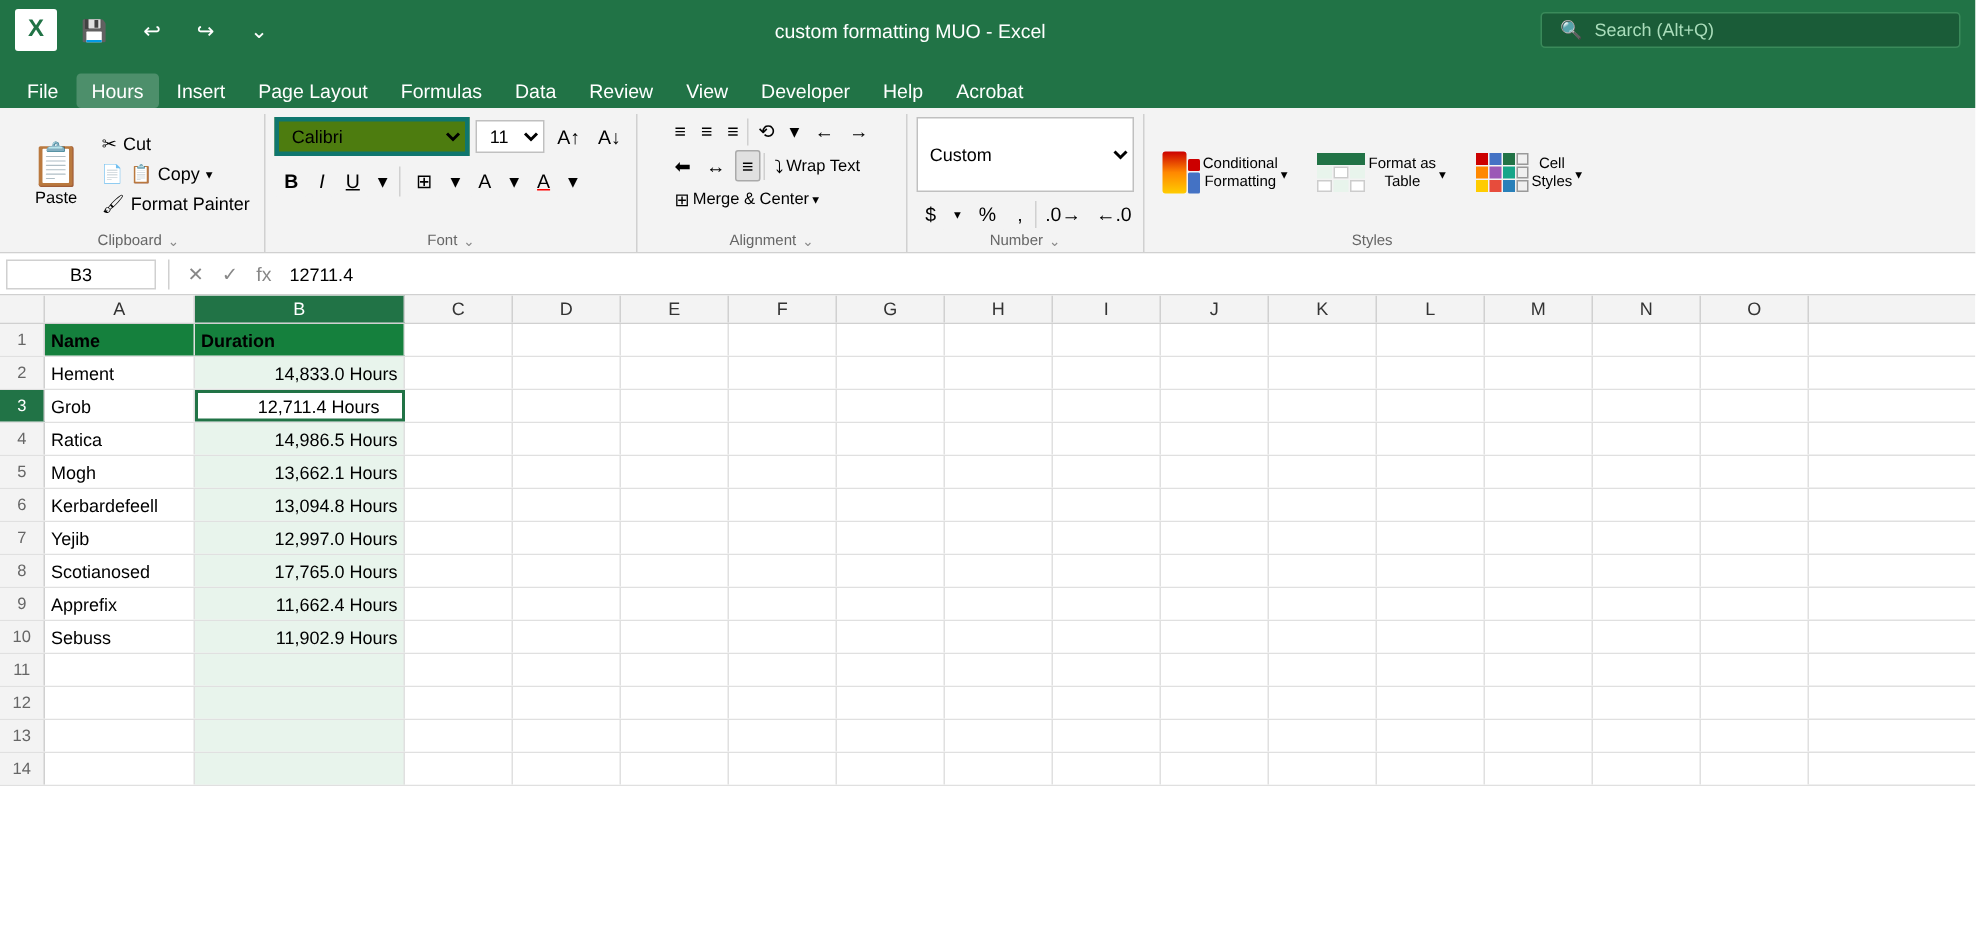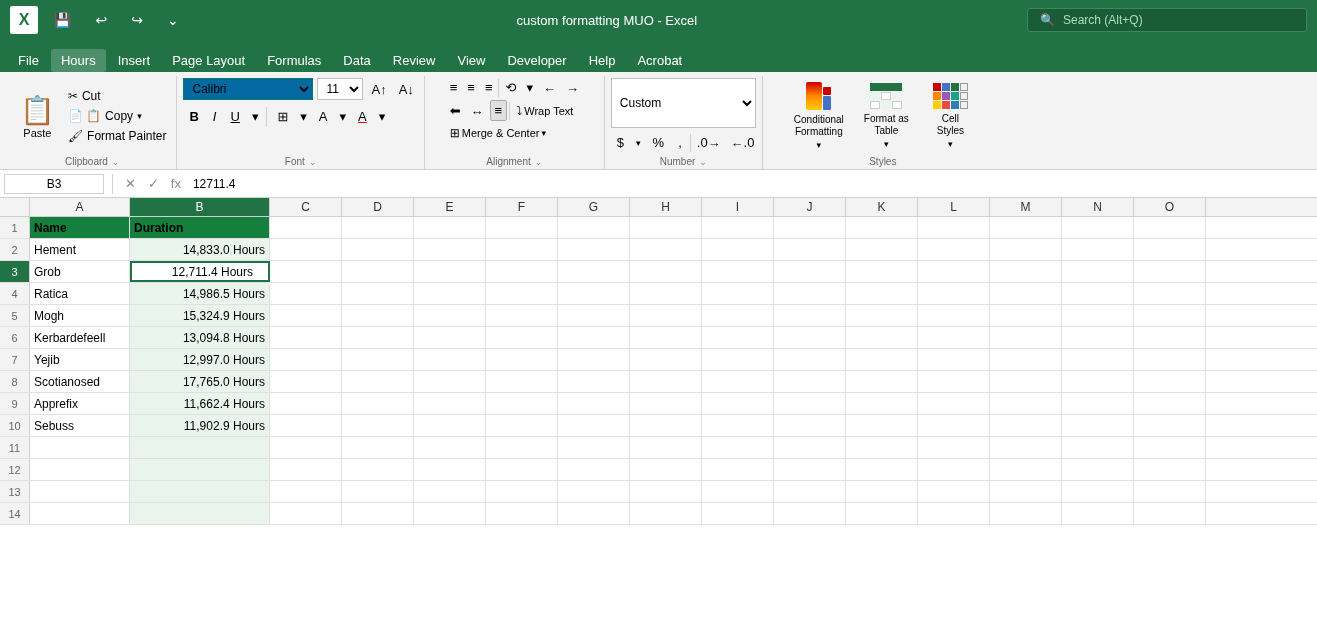--- a/index.html
+++ b/index.html
@@ -133,24 +133,24 @@
       cursor: pointer;
       border-radius: 2px;
       font-size: 12px;
       white-space: nowrap;
     }
 
     
     .font-row { display: flex; align-items: center; gap: 4px; margin-bottom: 3px; }
     .font-select {
       width: 130px;
-      border: 1px solid #0f766e;
+      border: 3px solid #0f766e;
       padding: 2px 4px;
       font-size: 12px;
-      background: #0369a1;
+      background: #4d7c0f;
       cursor: pointer;
     }
     .size-select {
       width: 46px;
       border: 1px solid #c0c0c0;
       padding: 2px 4px;
       font-size: 12px;
       background: white;
       cursor: pointer;
     }
@@ -178,21 +178,21 @@
       width: 100%;
       border: 1px solid #c0c0c0;
       padding: 16px 4px;
       font-size: 12px;
       background: white;
       cursor: pointer;
     }
     .number-row { display: flex; align-items: center; gap: 2px; }
     .style-large-btn {
       display: flex;
-      flex-direction: column;
+      flex-direction: row;
       align-items: center;
       cursor: pointer;
       padding: 4px 6px;
       border-radius: 3px;
       gap: 2px;
       font-size: 11px;
       min-width: 55px;
     }
 
     
@@ -612,21 +612,21 @@
       <div class="grid-cell col-k"></div>
       <div class="grid-cell col-l"></div>
       <div class="grid-cell col-m"></div>
       <div class="grid-cell col-n"></div>
       <div class="grid-cell col-o"></div>
     </div>
 
     <div class="grid-row">
       <div class="row-num">5</div>
       <div class="grid-cell col-a">Mogh</div>
-      <div class="grid-cell col-b right-align selected-col">15,324.9 Hours</div>
+      <div class="grid-cell col-b right-align selected-col">13,662.1 Hours</div>
       <div class="grid-cell col-c"></div>
       <div class="grid-cell col-d"></div>
       <div class="grid-cell col-e"></div>
       <div class="grid-cell col-f"></div>
       <div class="grid-cell col-g"></div>
       <div class="grid-cell col-h"></div>
       <div class="grid-cell col-i"></div>
       <div class="grid-cell col-j"></div>
       <div class="grid-cell col-k"></div>
       <div class="grid-cell col-l"></div>

